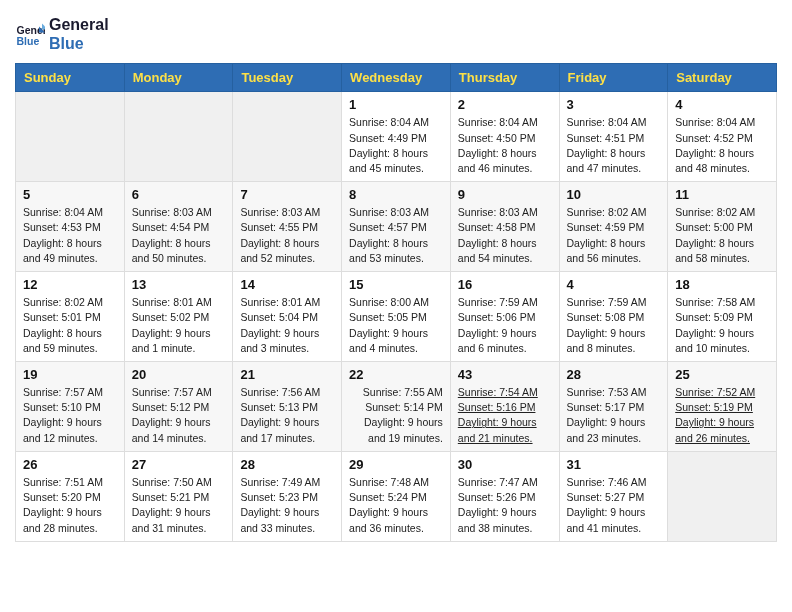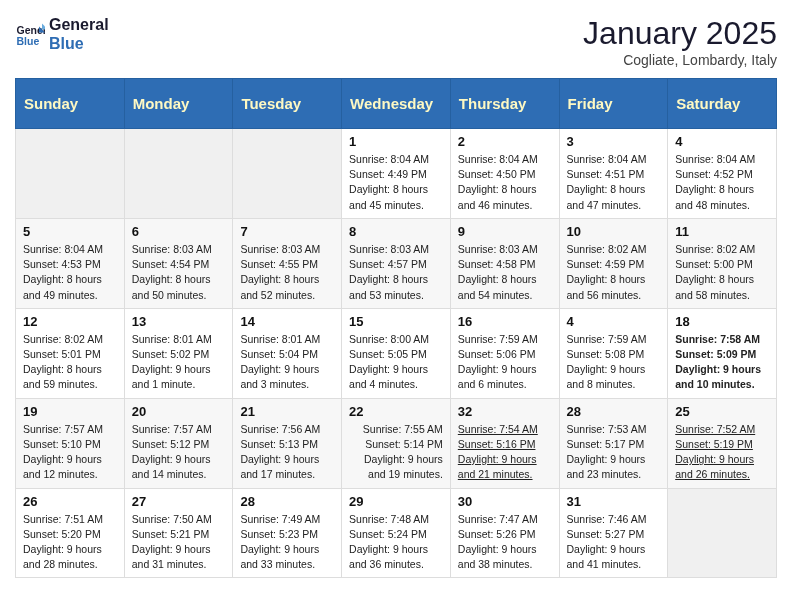--- a/index.html
+++ b/index.html
@@ -37,24 +37,24 @@
       font-size: 14px;
       color: #444;
     }
     .calendar {
       width: 100%;
       border-collapse: collapse;
       border: 1px solid #ccc;
     }
     .calendar th {
       background: #2e6db4;
-      color: #fef9c3;
+      color: #fde047;
       text-align: left;
-      padding: 16px 8px;
-      font-size: 15px;
+      padding: 6px 8px;
+      font-size: 13px;
       border: 1px solid #2560a0;
     }
     .calendar td {
       vertical-align: top;
       padding: 5px 7px;
       border: 1px solid #ddd;
       width: calc(100% / 7);
       min-height: 80px;
       background: #fff;
       font-size: 11px;
@@ -87,24 +87,20 @@
       <text x="2" y="20" font-size="14" font-weight="bold" fill="#1a1a2e">General</text>
       <text x="2" y="34" font-size="14" font-weight="bold" fill="#2e6db4">Blue</text>
       <polygon points="32,10 40,18 32,18" fill="#2e6db4"></polygon>
       <polygon points="36,6 44,14 36,14" fill="#6aacde"></polygon>
     </svg>
     <div style="display:flex;flex-direction:column;line-height:1.2;">
       <span style="font-size:16px;font-weight:bold;color:#1a1a2e;">General</span>
       <span style="font-size:16px;font-weight:bold;color:#2e6db4;">Blue</span>
     </div>
   </div>
-  <div class="title-block">
-    <div class="month-title">January 2025</div>
-    <div class="location">Cogliate, Lombardy, Italy</div>
-  </div>
 </div>
 
 <table class="calendar">
   <thead>
     <tr id="weekday-header">
         <th>Sunday</th>
         <th>Monday</th>
         <th>Tuesday</th>
         <th>Wednesday</th>
         <th>Thursday</th>
@@ -235,21 +231,21 @@
         </td>
         <td>
           <div class="day-num">4</div>
           <div class="day-info" style="white-space: pre-line;">Sunrise: 7:59 AM
 Sunset: 5:08 PM
 Daylight: 9 hours
 and 8 minutes.</div>
         </td>
         <td>
           <div class="day-num">18</div>
-          <div class="day-info" style="white-space: pre-line; font-weight: bold;">Sunrise: 7:58 AM
+          <div class="day-info" style="white-space: pre-line;">Sunrise: 7:58 AM
 Sunset: 5:09 PM
 Daylight: 9 hours
 and 10 minutes.</div>
         </td>
       </tr>
       <tr>
         <td>
           <div class="day-num">19</div>
           <div class="day-info" style="white-space: pre-line;">Sunrise: 7:57 AM
 Sunset: 5:10 PM
@@ -271,21 +267,21 @@
 and 17 minutes.</div>
         </td>
         <td>
           <div class="day-num">22</div>
           <div class="day-info" style="white-space: pre-line; text-align: right;">Sunrise: 7:55 AM
 Sunset: 5:14 PM
 Daylight: 9 hours
 and 19 minutes.</div>
         </td>
         <td>
-          <div class="day-num">32</div>
+          <div class="day-num">43</div>
           <div class="day-info" style="white-space: pre-line; text-decoration: underline;">Sunrise: 7:54 AM
 Sunset: 5:16 PM
 Daylight: 9 hours
 and 21 minutes.</div>
         </td>
         <td>
           <div class="day-num">28</div>
           <div class="day-info" style="white-space: pre-line;">Sunrise: 7:53 AM
 Sunset: 5:17 PM
 Daylight: 9 hours

